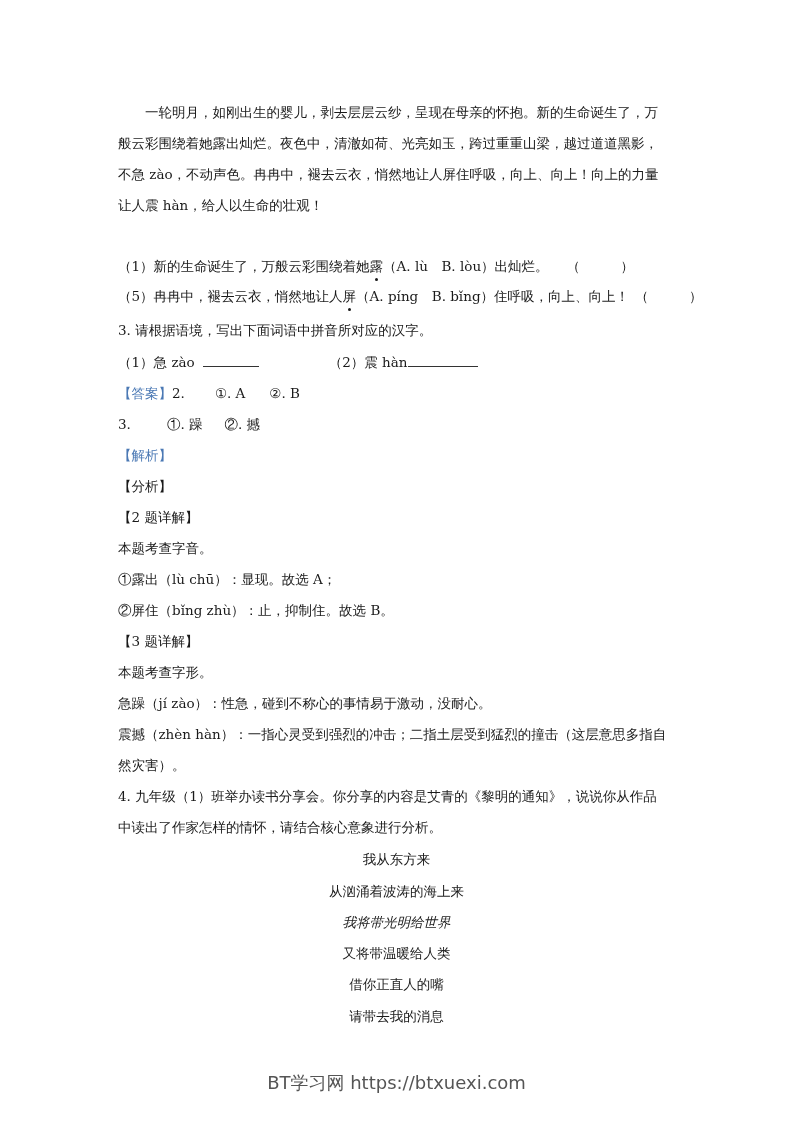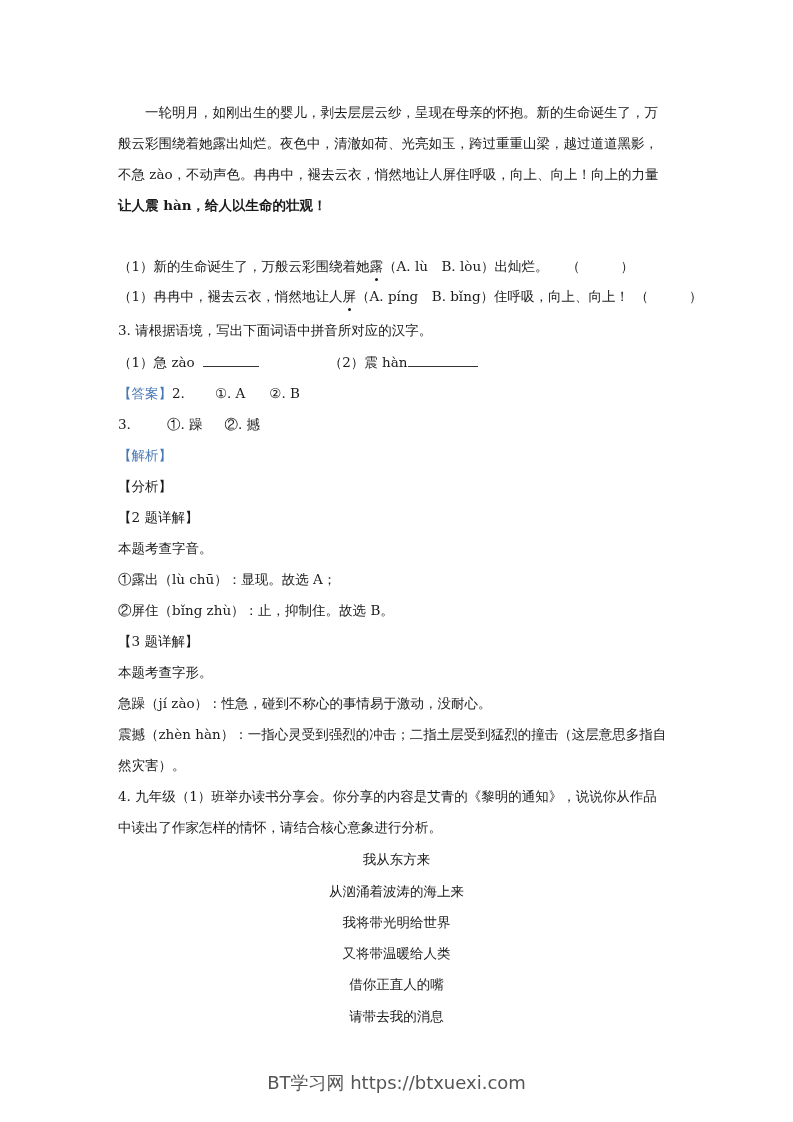--- a/index.html
+++ b/index.html
@@ -18,27 +18,27 @@
     .gap { display: inline-block; }
   </style>
 </head>
 <body>
 
 <div class="page">
 
   <div class="line" style="top:134px;">般云彩围绕着她露出灿烂。夜色中，清澈如荷、光亮如玉，跨过重重山梁，越过道道黑影，</div>
   <div class="line" style="top:103px;">　　一轮明月，如刚出生的婴儿，剥去层层云纱，呈现在母亲的怀抱。新的生命诞生了，万</div>
   <div class="line" style="top:165px;">不急 zào，不动声色。冉冉中，褪去云衣，悄然地让人屏住呼吸，向上、向上！向上的力量</div>
-  <div class="line" style="top:196px;font-weight:bold;">让人震 hàn，给人以生命的壮观！</div>
+  <div class="line" style="top:196px;">让人震 hàn，给人以生命的壮观！</div>
 
   <div class="line" style="top:257px;">
     <span>（1）新的生命诞生了，万般云彩围绕着她</span><span class="dot">露</span><span>（A. lù　B. lòu）出灿烂。</span><span class="gap" style="width:18px;"></span><span>（　　　）</span>
   </div>
   <div class="line" style="top:287px;">
-    <span>（1）冉冉中，褪去云衣，悄然地让人</span><span class="dot">屏</span><span>（A. píng　B. bǐng）住呼吸，向上、向上！</span><span class="gap" style="width:6px;"></span><span>（　　　）</span>
+    <span>（5）冉冉中，褪去云衣，悄然地让人</span><span class="dot">屏</span><span>（A. píng　B. bǐng）住呼吸，向上、向上！</span><span class="gap" style="width:6px;"></span><span>（　　　）</span>
   </div>
 
   <div class="line" style="top:321px;">3. 请根据语境，写出下面词语中拼音所对应的汉字。</div>
   <div class="line" style="top:353px;">
     <span>（1）急 zào</span><span class="gap" style="width:8px;"></span><span class="blank" style="width:56px;"></span><span class="gap" style="width:70px;"></span><span>（2）震 hàn</span><span class="blank" style="width:70px;"></span>
   </div>
 
   <div class="line" style="top:384px;">
     <span class="blue">【答案】</span><span>2.</span><span class="gap" style="width:30px;"></span><span>①. A</span><span class="gap" style="width:24px;"></span><span>②. B</span>
   </div>
@@ -56,19 +56,19 @@
   <div class="line" style="top:663px;">本题考查字形。</div>
   <div class="line" style="top:694px;">急躁（jí zào）：性急，碰到不称心的事情易于激动，没耐心。</div>
   <div class="line" style="top:725px;">震撼（zhèn hàn）：一指心灵受到强烈的冲击；二指土层受到猛烈的撞击（这层意思多指自</div>
   <div class="line" style="top:756px;">然灾害）。</div>
 
   <div class="line" style="top:787px;">4. 九年级（1）班举办读书分享会。你分享的内容是艾青的《黎明的通知》，说说你从作品</div>
   <div class="line" style="top:818px;">中读出了作家怎样的情怀，请结合核心意象进行分析。</div>
 
   <div class="center" style="top:850px;">我从东方来</div>
   <div class="center" style="top:882px;">从汹涌着波涛的海上来</div>
-  <div class="center" style="top:913px;">我将带光明给世界</div>
+  <div class="center" style="top:913px;font-style:italic;">我将带光明给世界</div>
   <div class="center" style="top:944px;">又将带温暖给人类</div>
   <div class="center" style="top:1007px;">请带去我的消息</div>
   <div class="center" style="top:975px;">借你正直人的嘴</div>
 
   <div class="footer">BT学习网 https://btxuexi.com</div>
 </div>
 
 </body></html>

